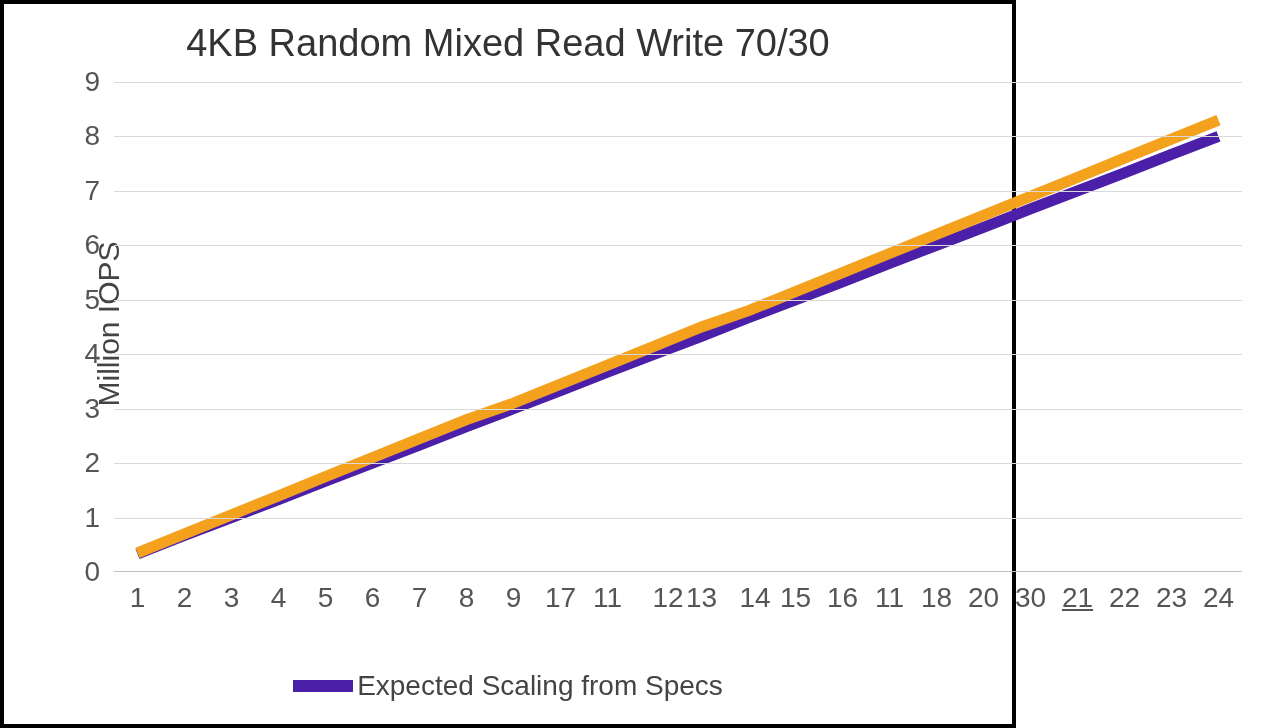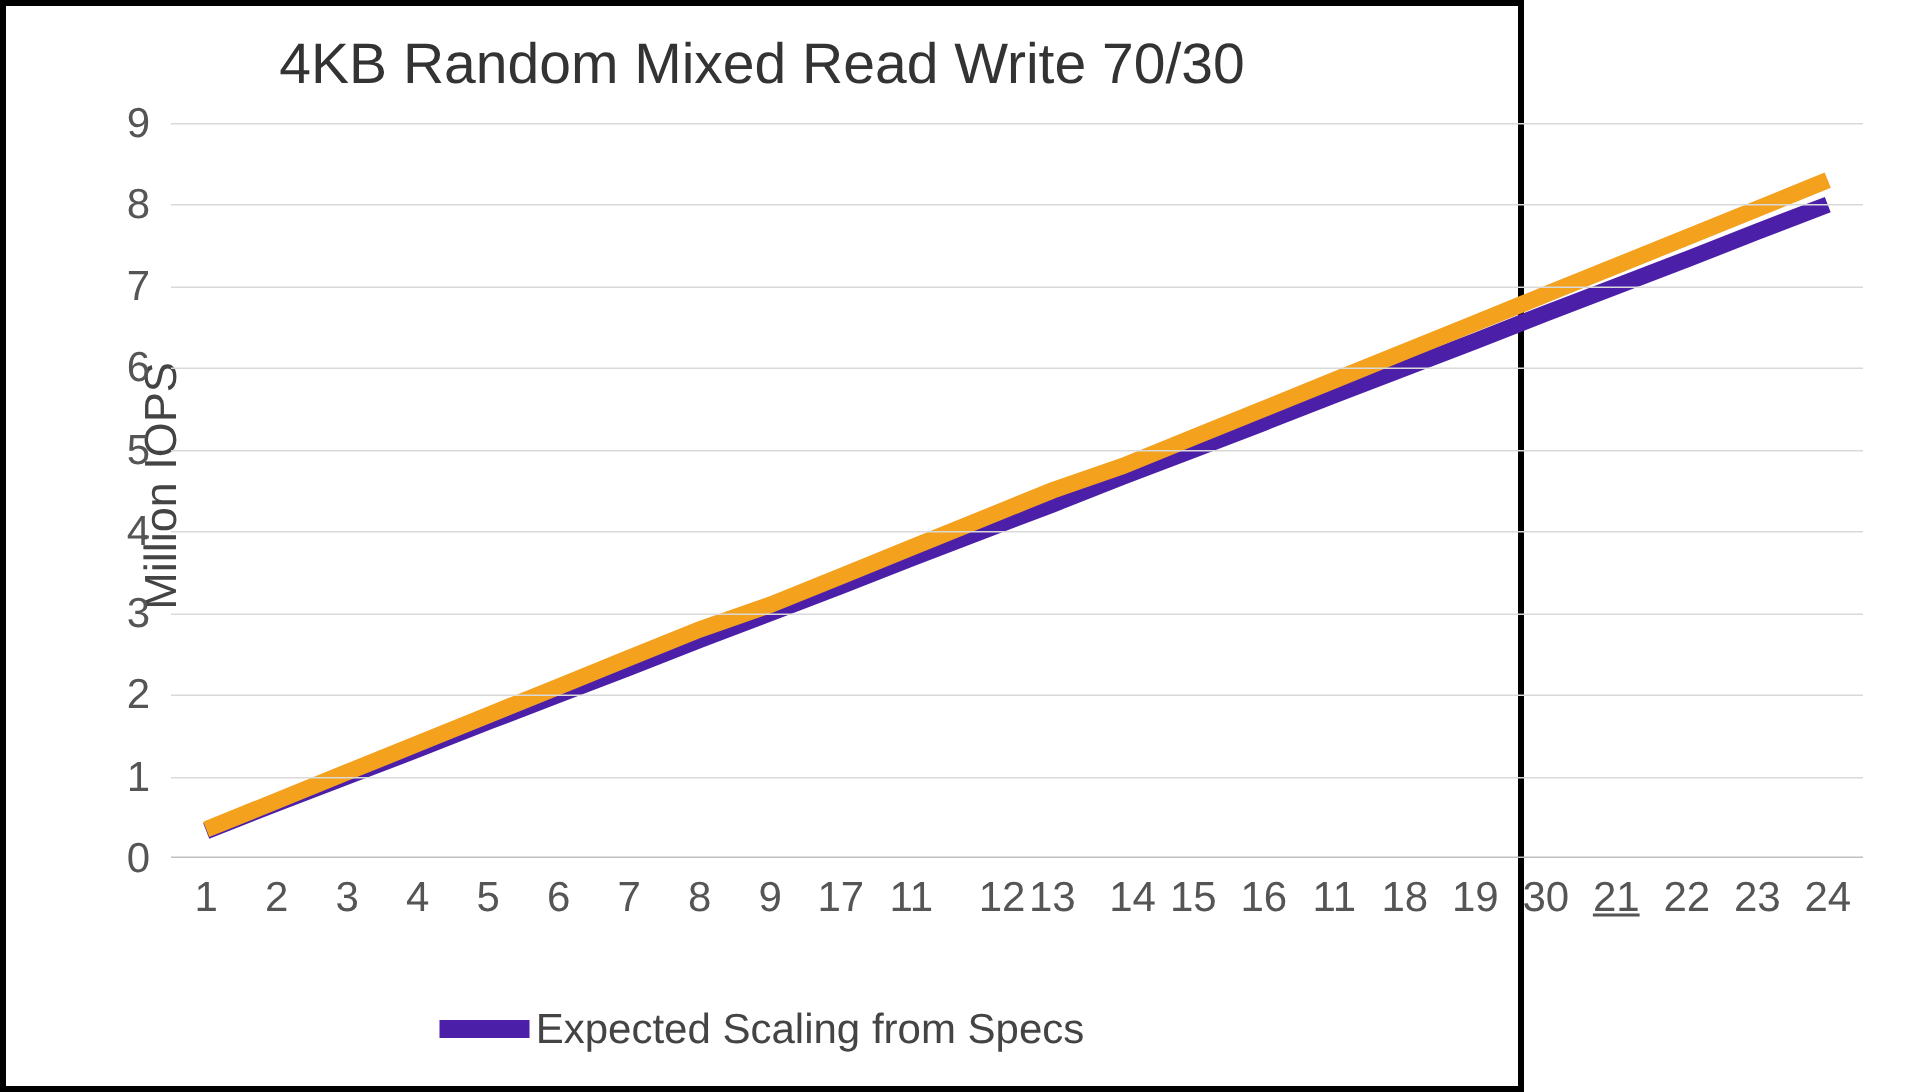--- a/index.html
+++ b/index.html
@@ -159,21 +159,21 @@
       <div class="xtick-label" style="left: 399.5px;">9</div>
       <div class="xtick-label" style="left: 446.5px;">17</div>
       <div class="xtick-label" style="left: 493.5px;">11</div>
       <div class="xtick-label" style="left: 554px;">12</div>
       <div class="xtick-label" style="left: 587.5px;">13</div>
       <div class="xtick-label" style="left: 641px;">14</div>
       <div class="xtick-label" style="left: 681.5px;">15</div>
       <div class="xtick-label" style="left: 728.5px;">16</div>
       <div class="xtick-label" style="left: 775.5px;">11</div>
       <div class="xtick-label" style="left: 822.5px;">18</div>
-      <div class="xtick-label" style="left: 869.5px;">19</div>
+      <div class="xtick-label" style="left: 869.5px;">20</div>
       <div class="xtick-label" style="left: 916.5px;">30</div>
       <div class="xtick-label" style="left: 963.5px; text-decoration: underline;">21</div>
       <div class="xtick-label" style="left: 1010.5px;">22</div>
       <div class="xtick-label" style="left: 1057.5px;">23</div>
       <div class="xtick-label" style="left: 1104.5px;">24</div>
     </div>
 
   <div class="legend">
     <div class="legend-item">
       <div class="legend-swatch" id="swatch-expected" style="background: rgb(75, 31, 168);"></div>

